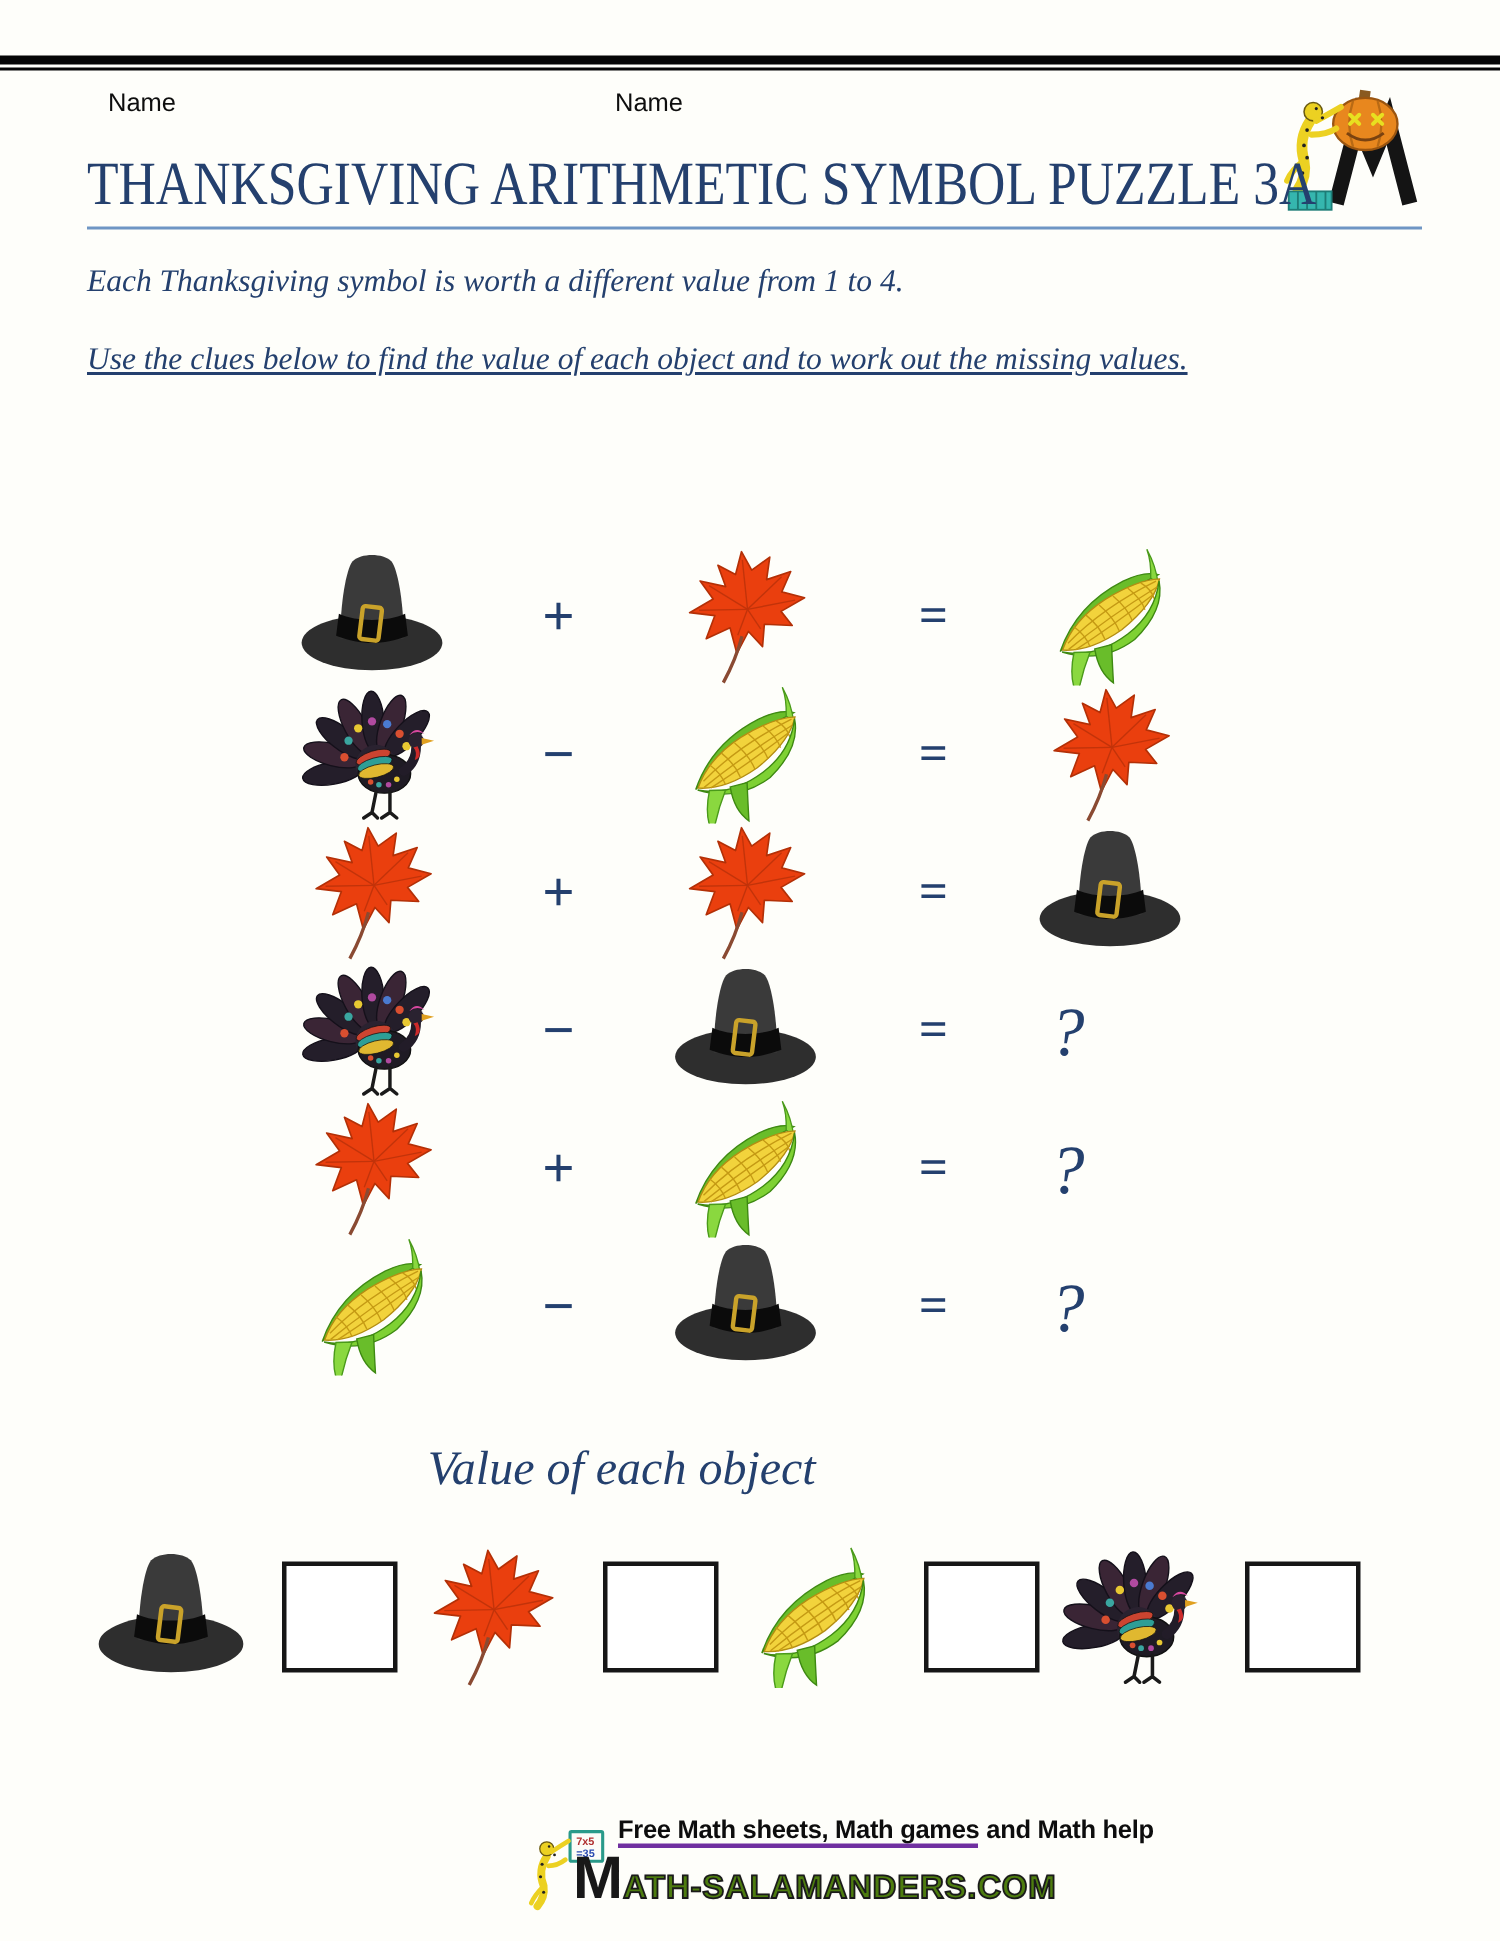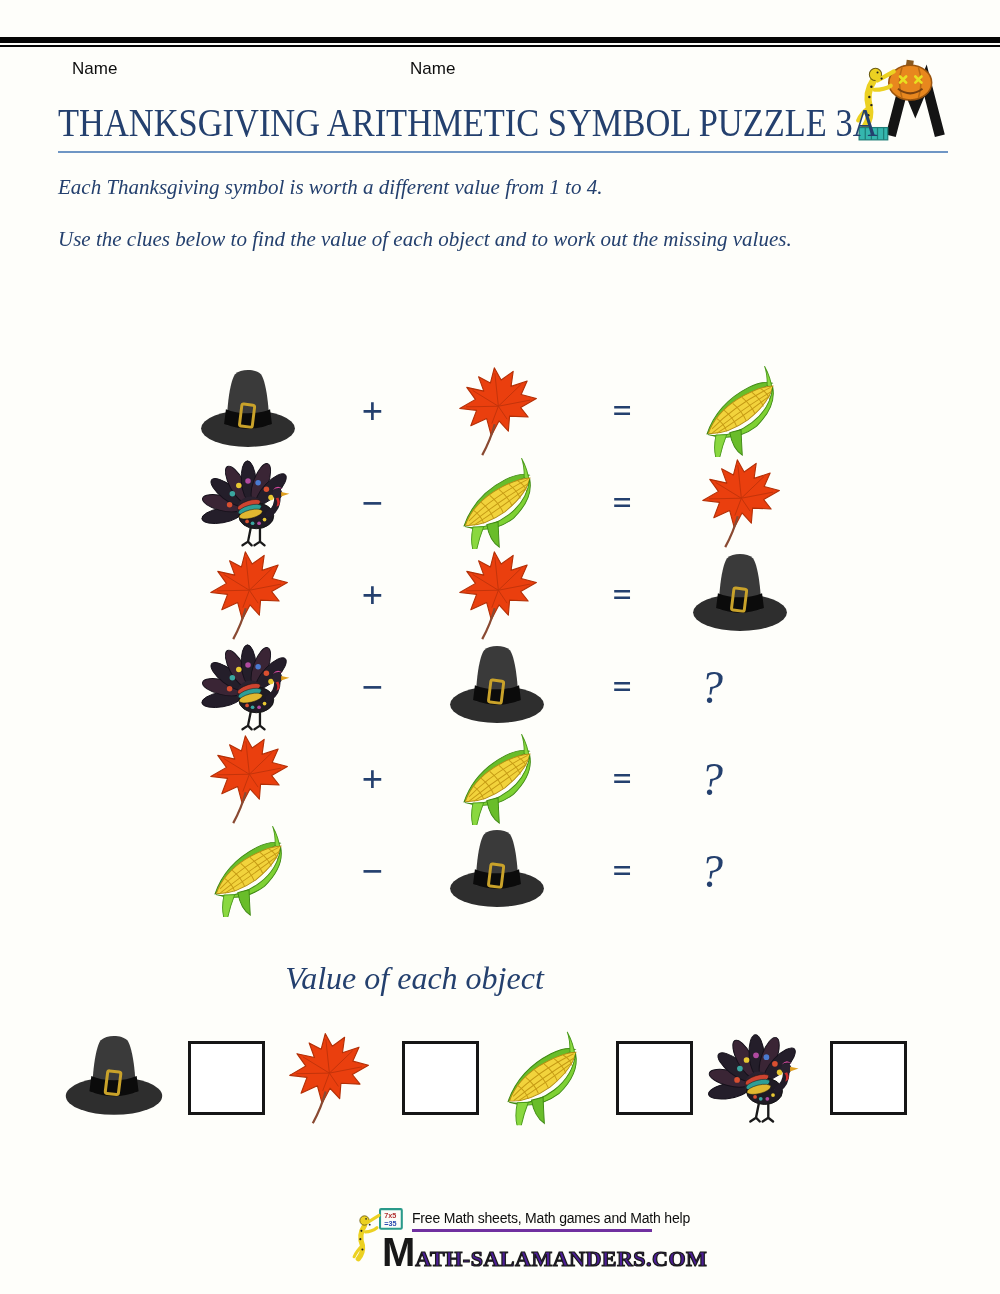--- a/index.html
+++ b/index.html
@@ -28,21 +28,21 @@
     position:absolute;left:58px;top:98px;margin:0;white-space:nowrap;
     font-size:41px;font-weight:normal;color:var(--navy,#24406e);letter-spacing:0;
   }
   .title-inner{display:inline-block;transform:scaleX(.84);transform-origin:0 50%;}
   .title-rule{position:absolute;left:58px;top:151px;width:890px;height:2px;background:var(--rule-blue,#6f96c4);}
   
   .intro{
     position:absolute;left:58px;margin:0;width:840px;
     font-style:italic;font-size:21px;line-height:35px;color:var(--navy,#24406e);
   }
-  .p1{top:170px;} .p2{top:222px;}
+  .p1{top:170px;} .p2{top:222px;text-decoration:underline;}
   
   #equations{position:absolute;left:0;top:365px;width:1000px;}
   .eq-row{position:relative;height:92px;}
   .slot{position:absolute;top:0;height:100%;display:flex;align-items:center;justify-content:center;}
   .slot-a{left:183px;width:130px;}
   .slot-op{left:338px;width:68px;}
   .slot-b{left:432px;width:130px;}
   .slot-eq{left:588px;width:68px;}
   .slot-r{left:672px;width:135px;}
   .op{font-style:italic;font-weight:bold;font-size:38px;color:var(--navy,#24406e);}
@@ -56,31 +56,31 @@
   }
   #value-row{
     position:absolute;left:62px;top:1022px;width:845px;height:112px;
     display:flex;justify-content:space-between;align-items:center;
   }
   .value-item{display:flex;align-items:center;gap:22px;}
   .vi-icon .sym{width:104px;height:98px;}
   .answer-box{width:71px;height:68px;border:3px solid #161616;background:#ffffff;}
   
   .footer{position:absolute;left:352px;top:1200px;width:330px;height:92px;font-family:"Liberation Sans",sans-serif;}
-  .mini-logo{position:absolute;left:0;top:6px;width:54px;height:58px;}
+  .mini-logo{position:absolute;left:0;top:18px;width:54px;height:58px;}
   .mini-logo svg{width:100%;height:100%;overflow:visible;}
   .tagline{position:absolute;left:60px;top:10px;white-space:nowrap;
-    font-size:14px;font-weight:normal;letter-spacing:-.2px;color:#0d0d0d;}
+    font-size:17px;font-weight:bold;letter-spacing:-.2px;color:#0d0d0d;}
   .purple-rule{position:absolute;left:60px;top:29px;width:240px;height:3px;background:var(--accent-purple,#7030a0);}
   .wordmark{position:absolute;left:30px;top:30px;white-space:nowrap;}
   .wm-m{font-size:40px;font-weight:bold;color:#181818;font-family:"Liberation Sans",sans-serif;}
   .wm-rest{
-    font-size:22px;font-weight:bold;letter-spacing:.5px;color:#4c1d95;
+    font-size:22px;font-weight:bold;letter-spacing:.5px;color:#4d7c0f;
     -webkit-text-stroke:1.2px #1a1a1a;text-shadow:0 0 1px #444;
-    font-family:Liberation Serif, serif;
+    font-family:Liberation Sans, sans-serif;
   }
   .defs-holder{position:absolute;width:0;height:0;overflow:hidden;}
 </style>
 </head>
 <body>
 
 <div class="page">
 
   <div class="top-rule-thick"></div>
   <div class="top-rule-thin"></div>

